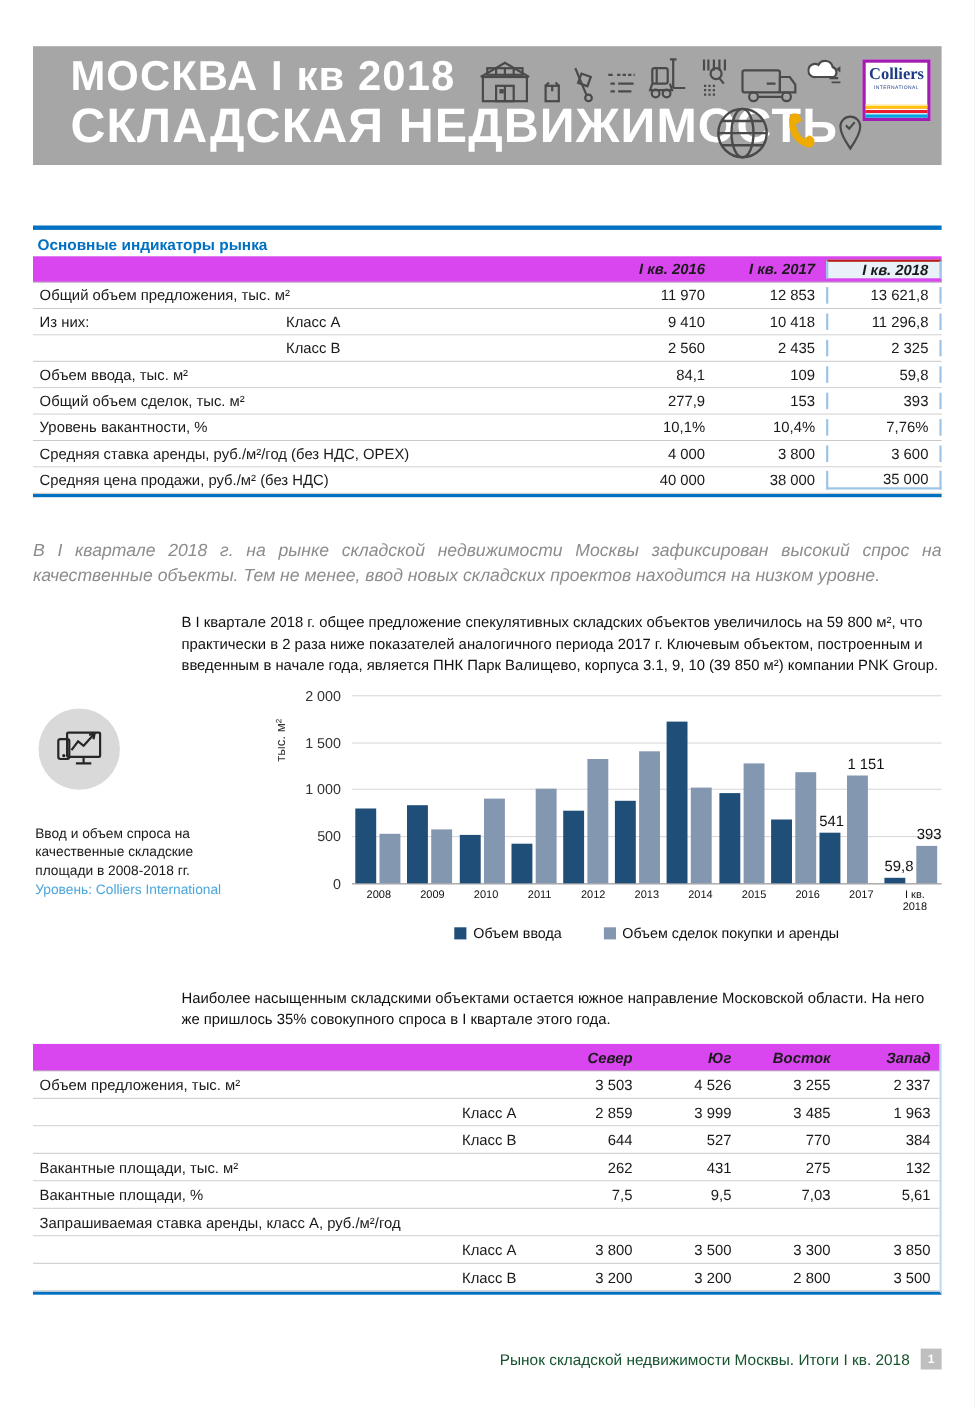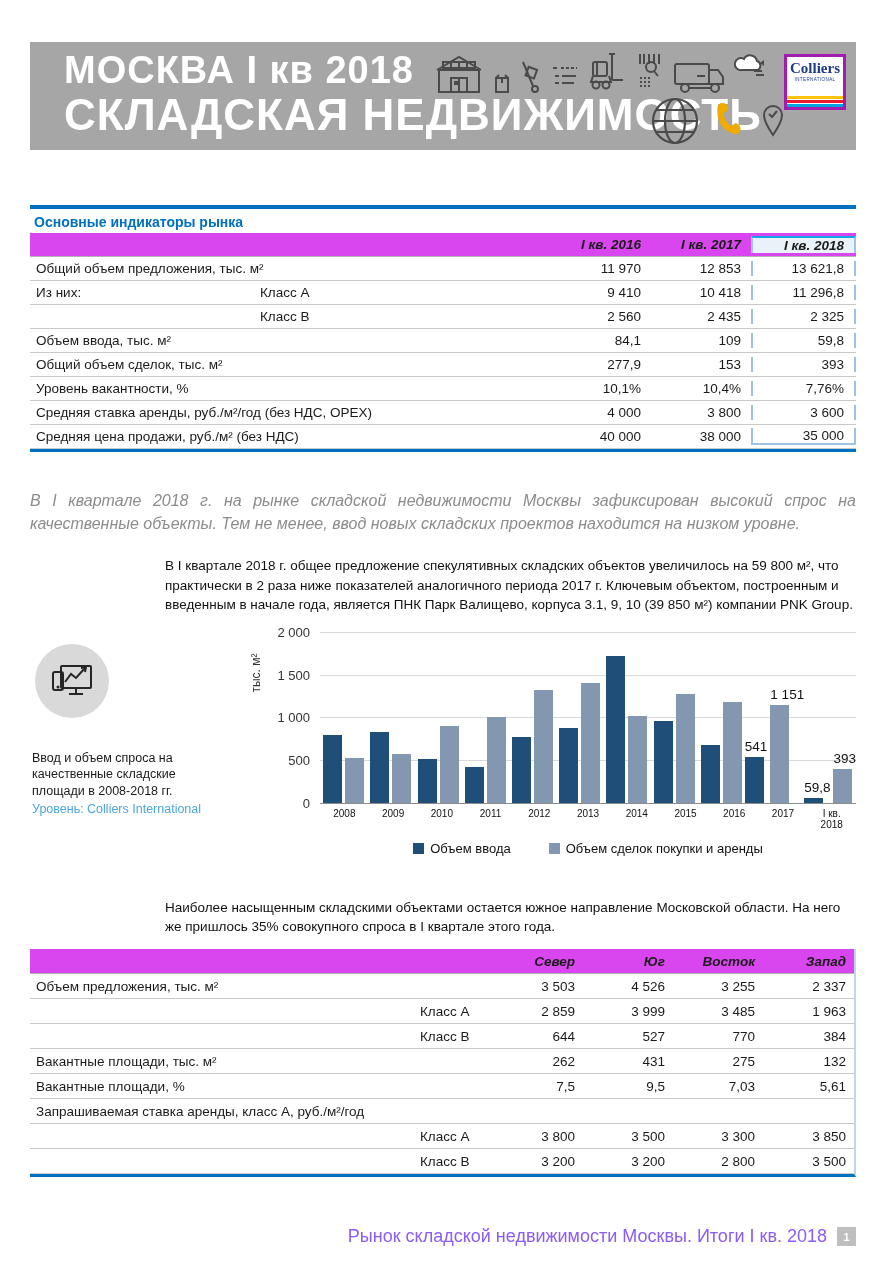--- a/index.html
+++ b/index.html
@@ -30,21 +30,21 @@
   .tbl { width:826px; border-bottom:3px solid #0070c0; font-size:13.5px; color:#1a1a1a; }
   .t-row { display:grid; align-items:center; height:24px; border-bottom:1px solid #c9c9c9; background:#fff; }
   .tbl2 .t-row { height:25px; }
   .t-head { background:#d946ef; font-weight:bold; border-bottom:1px solid #b3b3b3;font-style:italic; }
   .tbl1 .t-row { grid-template-columns:230px 291px 100px 100px 105px; }
   .tbl2 .t-row { grid-template-columns:390px 75px 90px 90px 90px 91px; }
   .c-label { padding-left:6px; white-space:nowrap; overflow:visible; }
   .c-sub { white-space:nowrap; }
   .c-num { text-align:right; padding-right:10px; white-space:nowrap; }
   .tbl1 .hl { border-left:2px solid #9dc3e6; border-right:2px solid #9dc3e6; }
-  .tbl1 .t-head .hl { background:#e9f2f9; border-top:2px solid #0ea5e9; }
+  .tbl1 .t-head .hl { background:#e9f2f9; border-top:2px solid #b91c1c; }
   .tbl2 { border-right:2px solid #bdd7ee; }
 
   
   .lead { margin-top:38px; color:#8c8c8c; font-size:16px; font-style:italic; line-height:1.42; text-align:justify; }
   .body-par { margin-top:21px; margin-left:135px; width:691px; font-size:13.5px; line-height:1.42; color:#111; text-align:left; }
 
   
   .chart-section { position:relative; margin-top:18px; height:248px; }
   .fig-badge { position:absolute; left:5px; top:12px; width:74px; height:74px; border-radius:50%; background:#d9d9d9; display:flex; align-items:center; justify-content:center; }
   .fig-caption { position:absolute; left:2px; top:118px; width:180px; font-size:12.5px; line-height:1.32; color:#1a1a1a; }
@@ -67,21 +67,21 @@
   .legend { display:flex; justify-content:center; gap:38px; margin-left:72px; margin-top:10px; font-size:13px; color:#111; }
   .legend-item { display:flex; align-items:center; gap:6px; }
   .legend-swatch { width:11px; height:11px; flex:none; }
 
   .par2 { margin-top:18px; }
 
   .tbl2-wrap { margin-top:13px; }
 
   
   .footer { position:absolute; top:1226px; right:30px; display:flex; align-items:center; gap:10px; }
-  .footer-text { color:#8b5cf6; font-size:18px; }
+  .footer-text { color:#14532d; font-size:14px; }
   .page-badge { width:19px; height:19px; background:#bfbfbf; color:#fff; font-size:11px; font-weight:bold; display:flex; align-items:center; justify-content:center; }
 </style>
 </head>
 <body>
 
 <div class="page">
 
   <div class="banner">
     <div class="banner-titles">
       <div class="banner-line1">МОСКВА I кв 2018</div>

